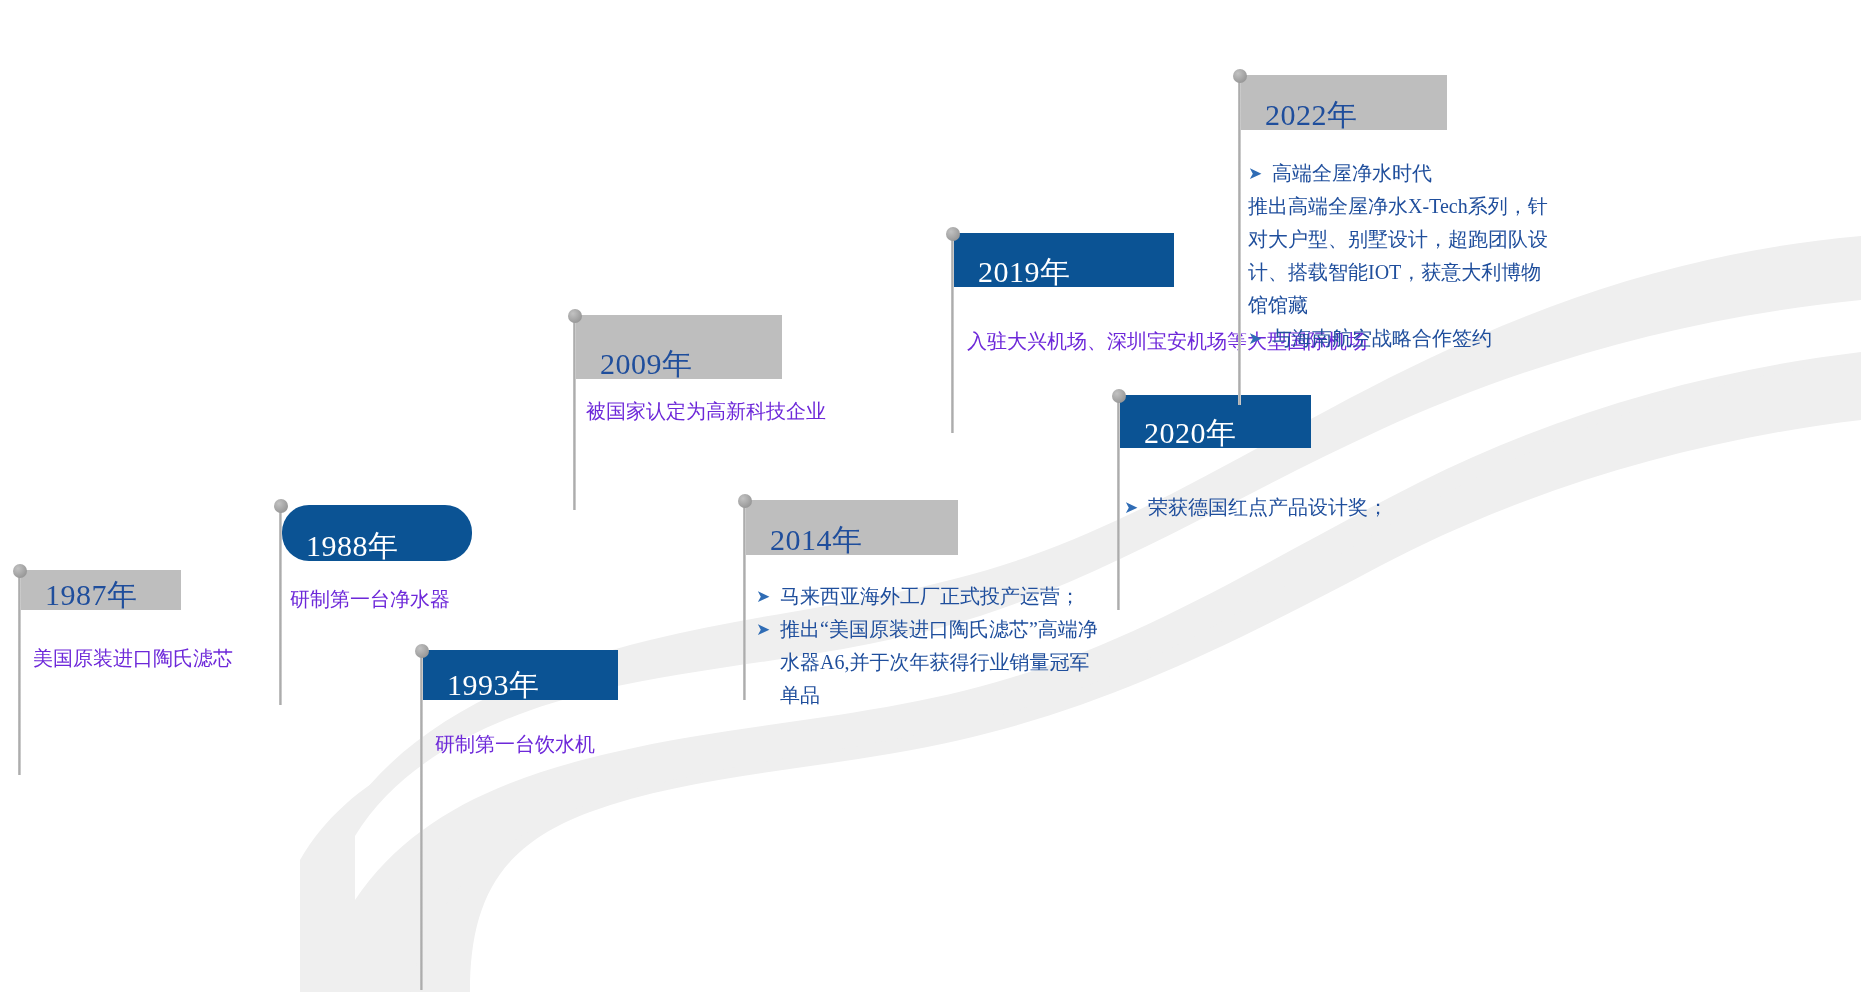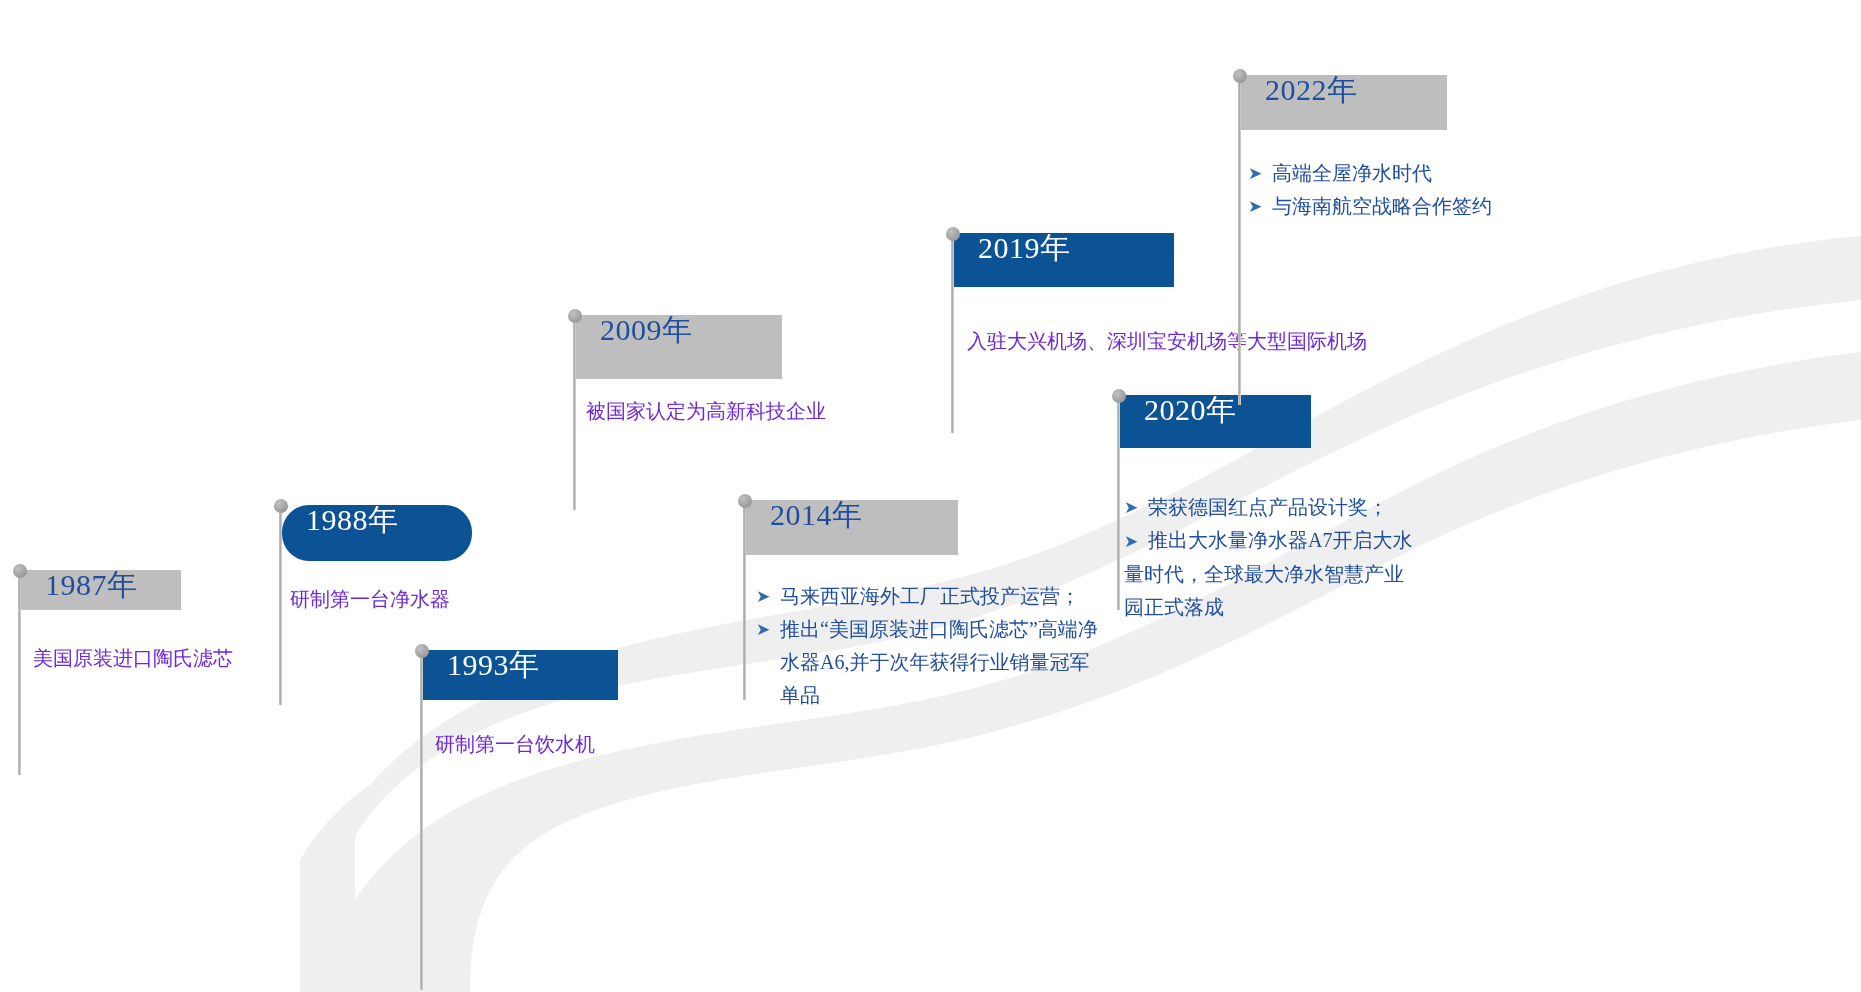--- a/index.html
+++ b/index.html
@@ -24,21 +24,21 @@
     background:linear-gradient(to right,#c9c9c9,#a8a8a8 45%,#d8d8d8);
     z-index:2;
   }
   .knob{
     position:absolute;left:-5px;top:-6px;width:14px;height:14px;border-radius:50%;
     background:radial-gradient(circle at 35% 32%,#c2c2c2,#9a9a9a 70%,#8d8d8d);
     z-index:4;
   }
   .banner{
     position:absolute;left:3px;top:0;
-    display:flex;align-items:flex-start;
+    display:flex;align-items:flex-end;
     box-sizing:border-box;
     z-index:3;
   }
   .banner .year{
     font-size:30px;
     letter-spacing:.5px;
     padding-left:24px;
     white-space:nowrap;
     line-height:1;
   }
@@ -178,37 +178,35 @@
     <div class="pole" style="height:215px;"></div>
     <div class="knob"></div>
     <div class="banner blue" style="width:191px;height:53px;">
       <span class="year">2020年</span>
     </div>
     <div class="bullets" style="left:7px;top:96px;width:290px;">
       <div class="bullet-row">
         <span class="bullet-mark">➤</span>
         <span class="bullet-text">荣获德国红点产品设计奖；</span>
       </div>
-      <div class="bullet-row" style="display:block;">
-        <span class="bullet-mark" style="display:inline-block;">➤</span><span class="bullet-text">推出大水量净水器A7开启大水量时代，全球最大净水智慧产业园正式落成</span>
-      </div>
     </div>
   </div>
 
   <div class="milestone" style="left:1238px;top:75px;">
     <div class="pole" style="height:330px;"></div>
     <div class="knob"></div>
     <div class="banner grey" style="width:206px;height:55px;">
       <span class="year">2022年</span>
     </div>
     <div class="bullets" style="left:10px;top:82px;width:310px;">
       <div class="bullet-row">
         <span class="bullet-mark">➤</span>
         <span class="bullet-text">高端全屋净水时代</span>
       </div>
+      <div class="plain-row" style="padding-left:0;">推出高端全屋净水X-Tech系列，针对大户型、别墅设计，超跑团队设计、搭载智能IOT，获意大利博物馆馆藏</div>
       <div class="bullet-row">
         <span class="bullet-mark">➤</span>
         <span class="bullet-text">与海南航空战略合作签约</span>
       </div>
     </div>
   </div>
 
 </div>
 
 </body></html>

